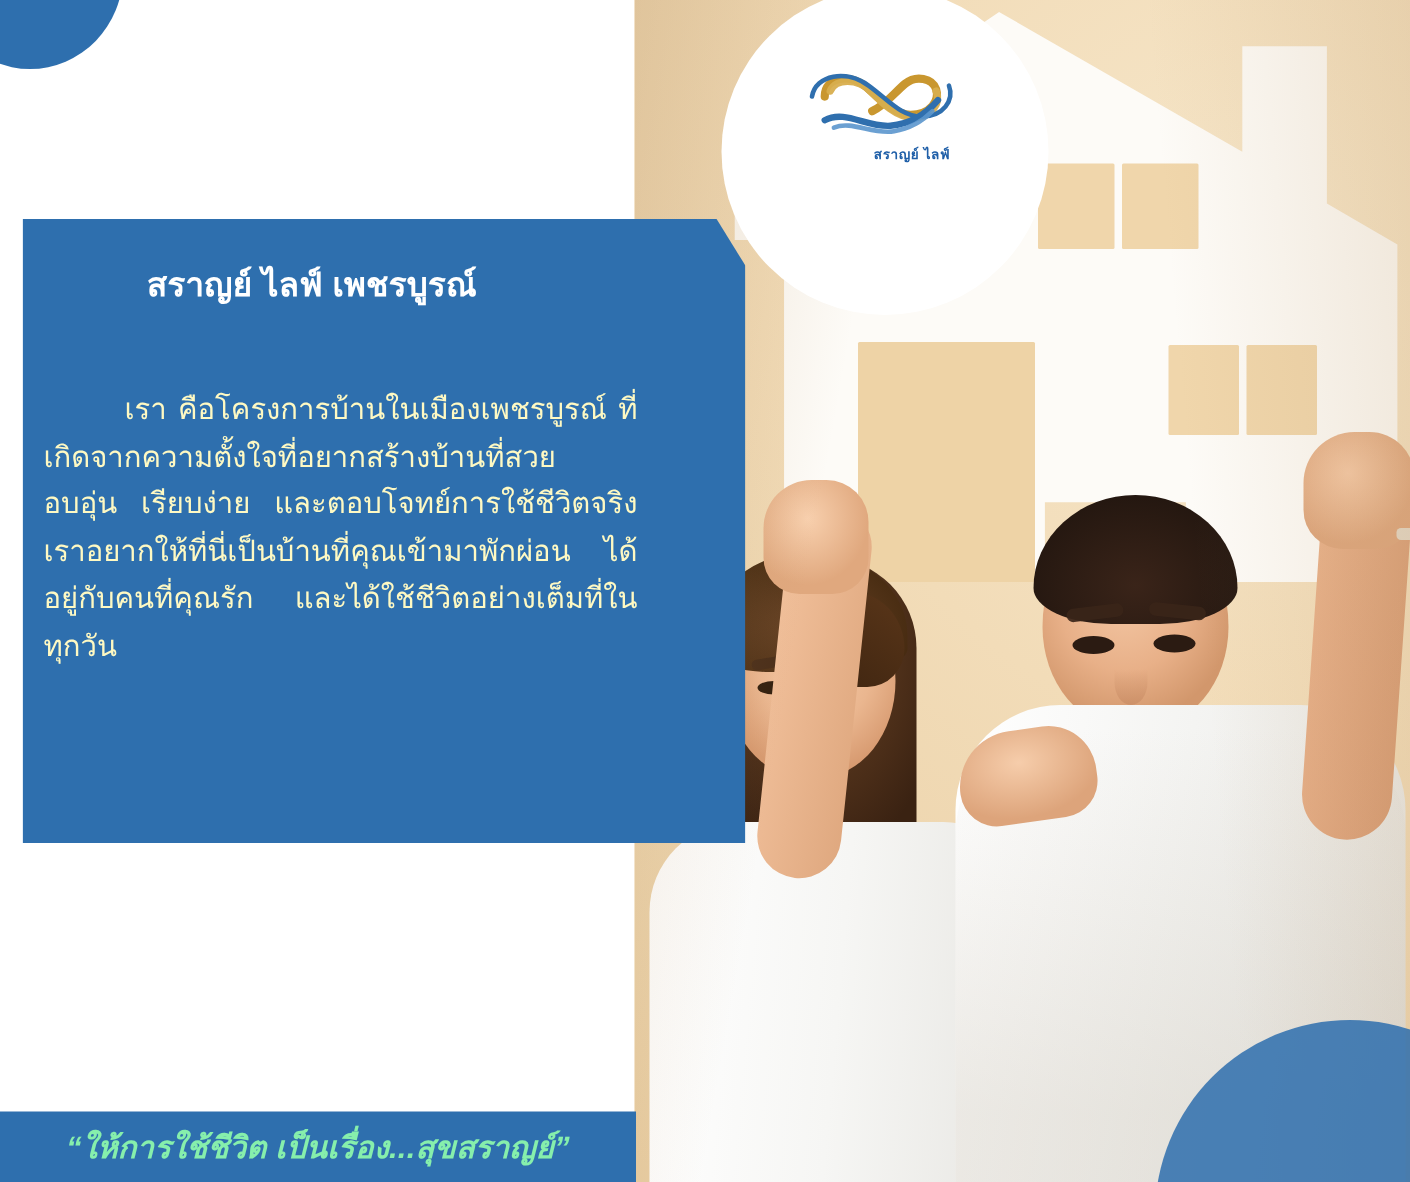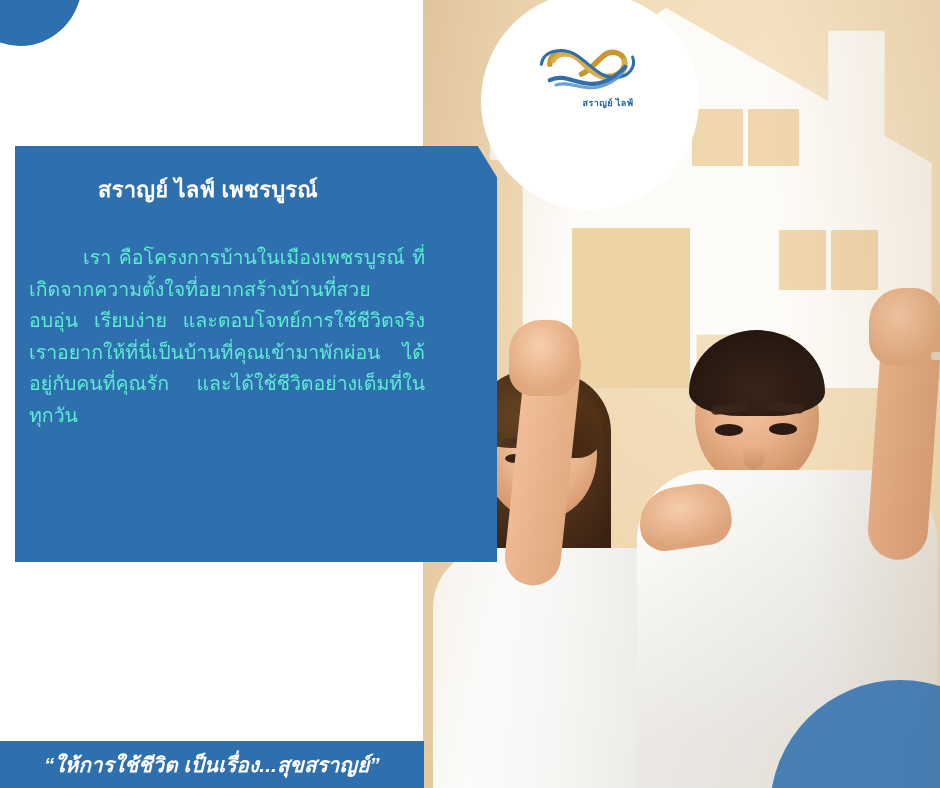--- a/index.html
+++ b/index.html
@@ -288,23 +288,23 @@
     top: 26px;
     text-align: center;
     color: #ffffff;
     font-size: 22px;
     font-weight: 700;
     letter-spacing: .2px;
   }
   .panel-body {
     position: absolute;
     left: 14px;
-    top: 96px;
+    top: 112px;
     width: 396px;
-    color: #5eead4;
+    color: #fef9c3;
     font-size: 19.5px;
     line-height: 1.62;
     text-align: justify;
     text-align-last: left;
   }
   .panel-body .indent { display: inline-block; width: 54px; }
 
   
   .tagline-bar {
     position: absolute;
@@ -312,21 +312,21 @@
     top: 741px;
     width: 424px;
     height: 47px;
     background: #2e6fae;
     z-index: 4;
     display: flex;
     align-items: center;
     justify-content: center;
   }
   .tagline {
-    color: #ffffff;
+    color: #86efac;
     font-size: 20.5px;
     font-weight: 700;
     font-style: italic;
     letter-spacing: .2px;
     white-space: nowrap;
   }
 </style>
 </head>
 <body>
 

